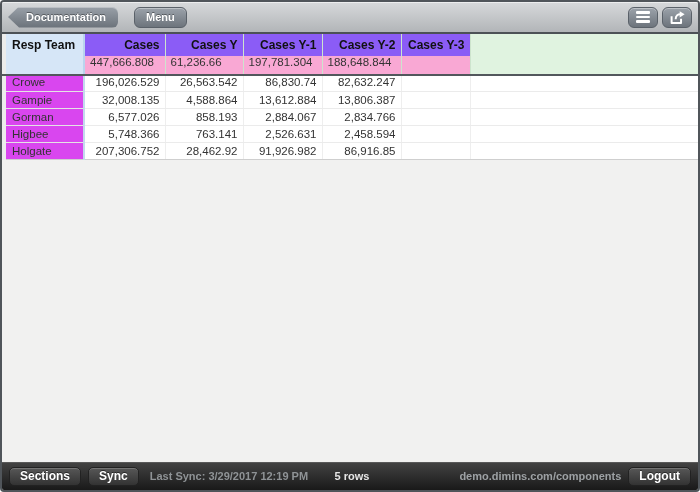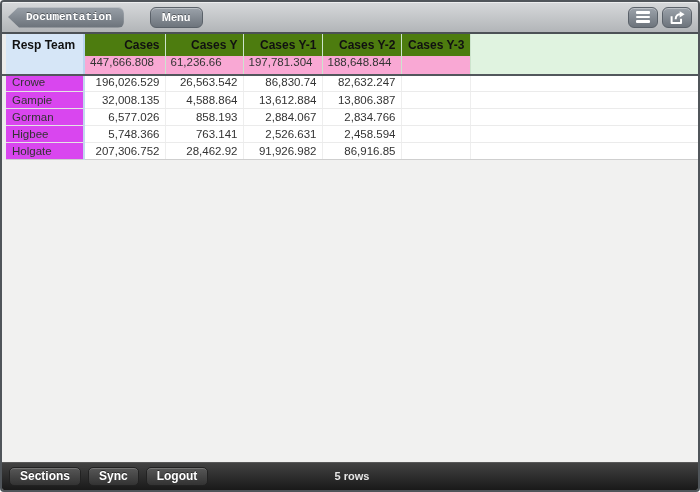--- a/index.html
+++ b/index.html
@@ -54,22 +54,21 @@
     box-shadow: inset 0 1px 0 rgba(255,255,255,.35);
     cursor: pointer;
     white-space: nowrap;
   }
   .tb-btn.back {
     border: none;
     padding: 0 12px 0 18px;
     line-height: 21px;
     clip-path: polygon(11px 0, 100% 0, 100% 100%, 11px 100%, 0 50%);
     background: linear-gradient(#99a0a8, #6b727a);
-    margin-right: 26px;
-    font-family: Liberation Mono, monospace;
+    margin-right: 16px;
   }
   .tb-right { margin-left: auto; display: flex; gap: 4px; }
   .tb-iconbtn {
     width: 30px; height: 21px;
     background: linear-gradient(#9ba2aa, #6d747c);
     border: 1px solid #5a6169;
     border-radius: 6px;
     box-shadow: inset 0 1px 0 rgba(255,255,255,.35);
     display: flex; align-items: center; justify-content: center;
     cursor: pointer;
@@ -104,21 +103,21 @@
     text-align: left;
     vertical-align: top;
     padding: 4px 6px 0 6px;
     font-size: 12px;
     font-weight: bold;
     color: #111;
     height: 40px;
     margin-left: 39px;
   }
   thead tr.cols th.measure {
-    background: #4d7c0f;
+    background: #8b5cf6;
     text-align: right;
     padding: 0 5px;
     font-size: 12px;
     font-weight: bold;
     color: #111;
     height: 22px;
     vertical-align: middle;
     border-left: 1px solid #cde4cd;
   }
   thead th.filler {
@@ -296,16 +295,18 @@
       </tbody>
     </table>
   </div>
 
   <div class="content-gap"></div>
 
   <div class="statusbar">
     <div class="sb-rows">5 rows</div>
     <button class="sb-btn">Sections</button>
     <button class="sb-btn">Sync</button>
+    <span class="sb-sync">Last Sync: 3/29/2017 12:19 PM</span>
+    <span class="sb-server">demo.dimins.com/components</span>
     <button class="sb-btn">Logout</button>
   </div>
 
 </div>
 
 </body></html>

